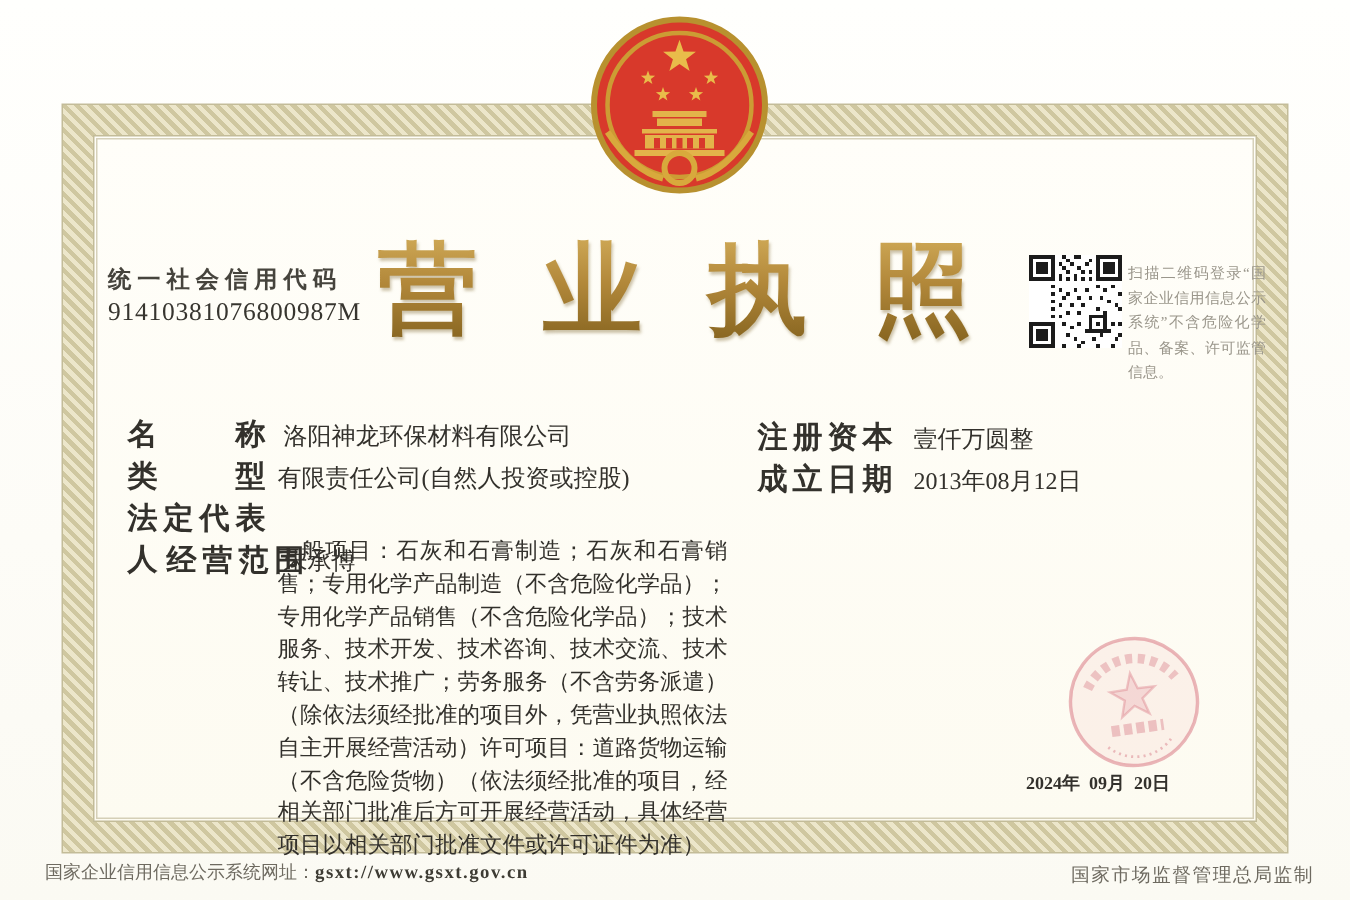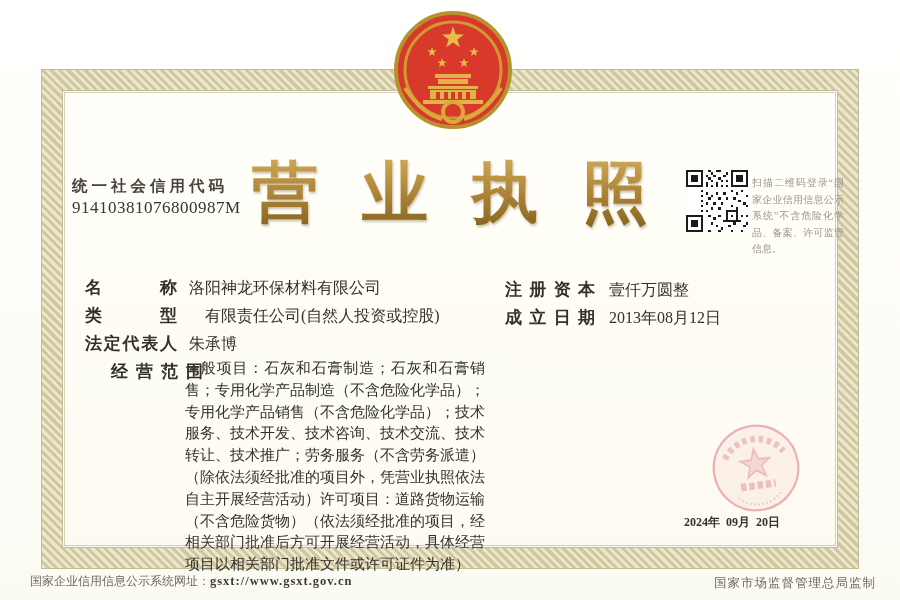--- a/index.html
+++ b/index.html
@@ -46,21 +46,21 @@
   }
   
   .qr{left:686px; top:170px; width:62px; height:62px;}
   .qr-caption{
     left:752px; top:175px; width:92px;
     font-size:10px; line-height:16.5px; color:#9a968b; text-align:justify;
   }
   
   .lbl{
     font-family:"Liberation Sans","DejaVu Sans",sans-serif;
-    font-weight:bold; font-size:17px; color:#33312c;
+    font-weight:bold; font-size:20px; color:#33312c;
     display:inline-block; text-align:justify; text-align-last:justify;
   }
   .w-left{width:92px;}
   .w-right{width:90px;}
   .val{font-size:16px; color:#33312c;}
   .scope-val{
     left:185px; top:358px; width:300px;
     font-size:15px; line-height:21.8px; color:#33312c; text-align:justify;
   }
   .addr-val{width:250px; display:inline-block; vertical-align:top;
@@ -138,21 +138,21 @@
       M23 22h1v1h-1z M18 24h1v1h-1z M22 24h1v1h-1z M24 18h1v1h-1z M22 18h1v1h-1z M24 21h1v1h-1z"></path>
   </svg>
   <div class="abs qr-caption">扫描二维码登录“国家企业信用信息公示系统”不含危险化学品、备案、许可监管信息。</div>
 
   <div class="abs" style="left:85px; top:276px;">
     <span class="lbl w-left">名称</span>
     <span class="val" style="margin-left:8px;margin-top:16px;">洛阳神龙环保材料有限公司</span>
   </div>
   <div class="abs" style="left:85px; top:304px;">
     <span class="lbl w-left">类型</span>
-    <span class="val" style="margin-left:24px;">有限责任公司(自然人投资或控股)</span>
+    <span class="val" style="margin-left:4px;">有限责任公司(自然人投资或控股)</span>
   </div>
   <div class="abs" style="left:85px; top:332px;">
     <span class="lbl w-left">法定代表人</span>
     <span class="val" style="margin-left:8px;">朱承博</span>
   </div>
   <div class="abs" style="left:85px; top:360px;margin-left:26px;">
     <span class="lbl w-left">经营范围</span>
   </div>
   <div class="abs" style="left:505px; top:278px;">
     <span class="lbl w-right">注册资本</span>

